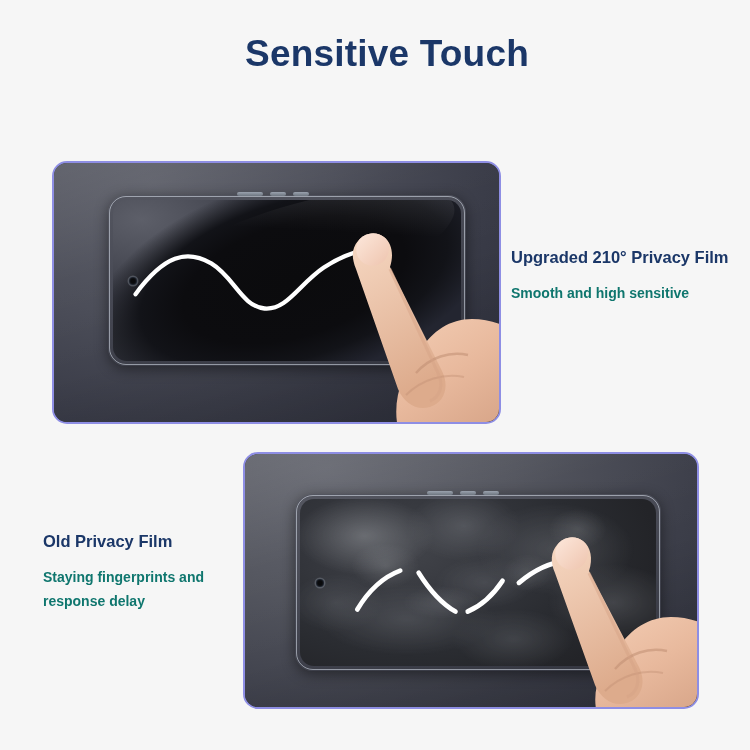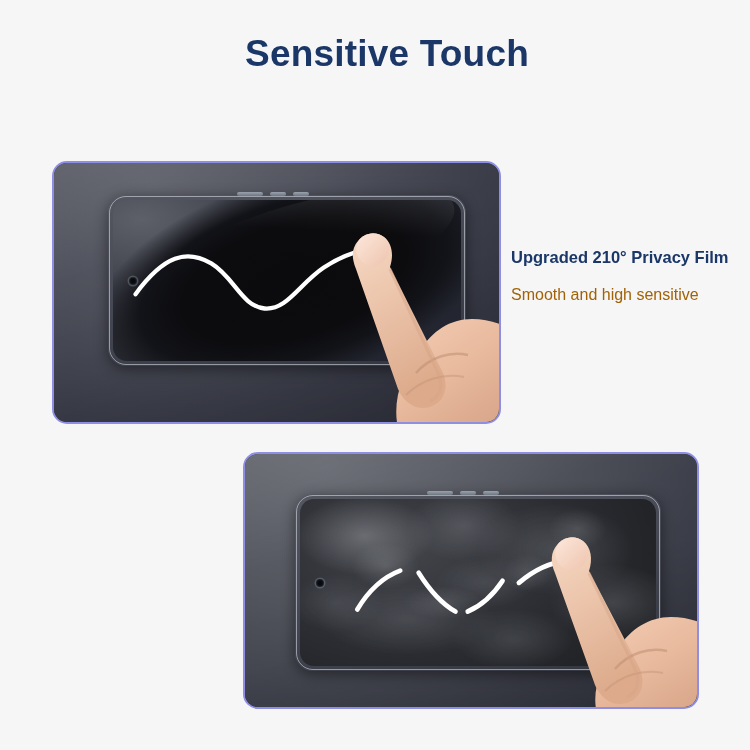--- a/index.html
+++ b/index.html
@@ -232,24 +232,24 @@
   .callout-title {
     margin: 0;
     font-size: 16.5px;
     font-weight: bold;
     color: #1b3768;
     line-height: 1.2;
   }
   .callout-desc {
     margin: 0;
     padding-top: 13px;
-    font-size: 16px;
-    color: #a16207;
+    font-size: 14px;
+    color: #0f766e;
     line-height: 1.75;
-    font-weight: 400;
+    font-weight: 700;
   }
 </style>
 </head>
 <body>
 
 <div class="header">
   <h1 class="title">Sensitive Touch</h1>
 </div>
 
 <div class="panel panel-top">
@@ -351,13 +351,18 @@
     <path d="M 44 44 L 90 140 C 96 152, 92 164, 82 168" stroke="#d5a184" stroke-width="3" fill="none" opacity="0.45"></path>
   </svg>
 </div>
 
 <div class="callout callout-right">
   <p class="callout-title">Upgraded 210° Privacy Film</p>
   <p class="callout-desc">Smooth and high sensitive</p>
 </div>
 
 <div class="callout callout-left">
+  <p class="callout-title">Old Privacy Film</p>
+  <p class="callout-desc">
+    <span>Staying fingerprints and</span><br>
+    <span>response delay</span>
+  </p>
 </div>
 
 </body></html>

